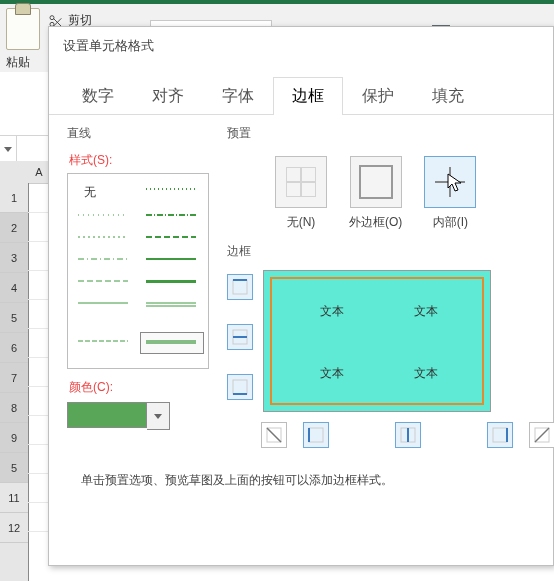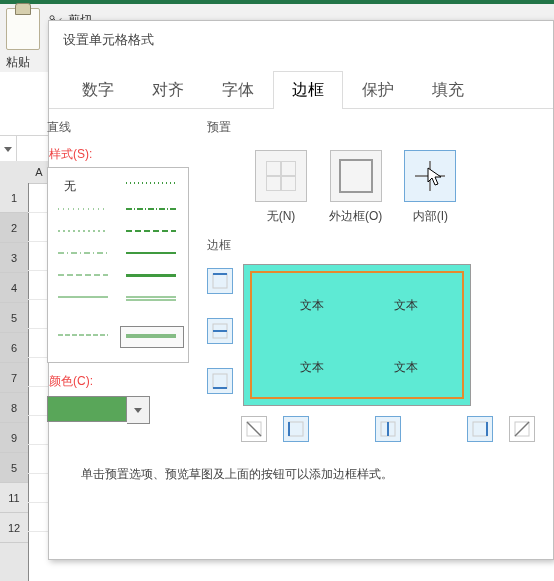--- a/index.html
+++ b/index.html
@@ -146,21 +146,21 @@
   .grid-line-h {
     position: absolute; left: 0; right: 0; border-top: 1px solid #e8e8e8;
   }
   .sel-col-line {
     position: absolute; top:0; bottom:0; border-left: 1px solid #888;
   }
 
   
   .dialog {
     position: absolute;
-    left: 48px; top: 20px;
+    left: 48px; top: 26px;
     width: 504px; height: 538px;
     background: #fff;
     border: 1px solid #bfbfbf;
     box-shadow: 2px 2px 6px rgba(0,0,0,.25);
   }
   .dialog-title {
     padding: 10px 14px 4px 14px;
     font-size: 13px;
     color: #444;
   }
@@ -183,21 +183,20 @@
   .tab.active {
     border-color: #dcdcdc;
     background: #fff;
     color: #000;
   }
 
   .dialog-body {
     padding: 8px 18px 0 18px;
     display: flex;
     gap: 18px;
-    justify-content: flex-end;
   }
   .left-col { width: 150px; }
   .right-col { flex: 1; }
 
   .section-label {
     font-size: 12px;
     color: #555;
     margin: 2px 0 6px 0;
   }
   .subsection-label {

